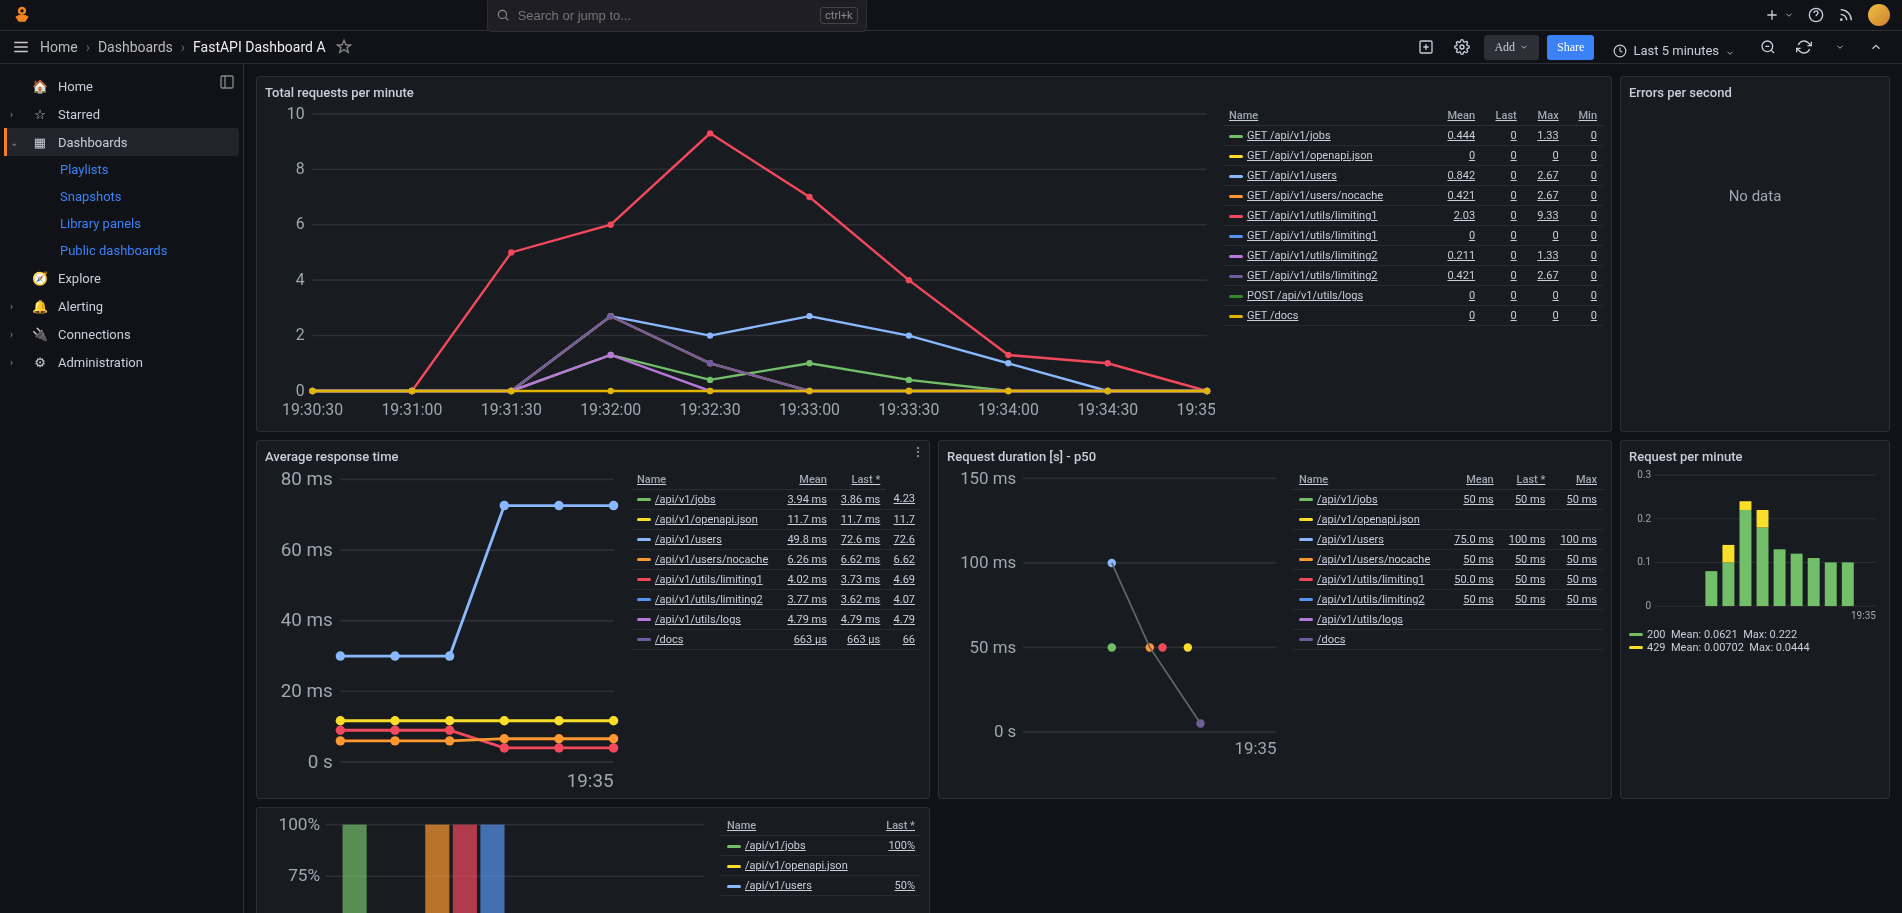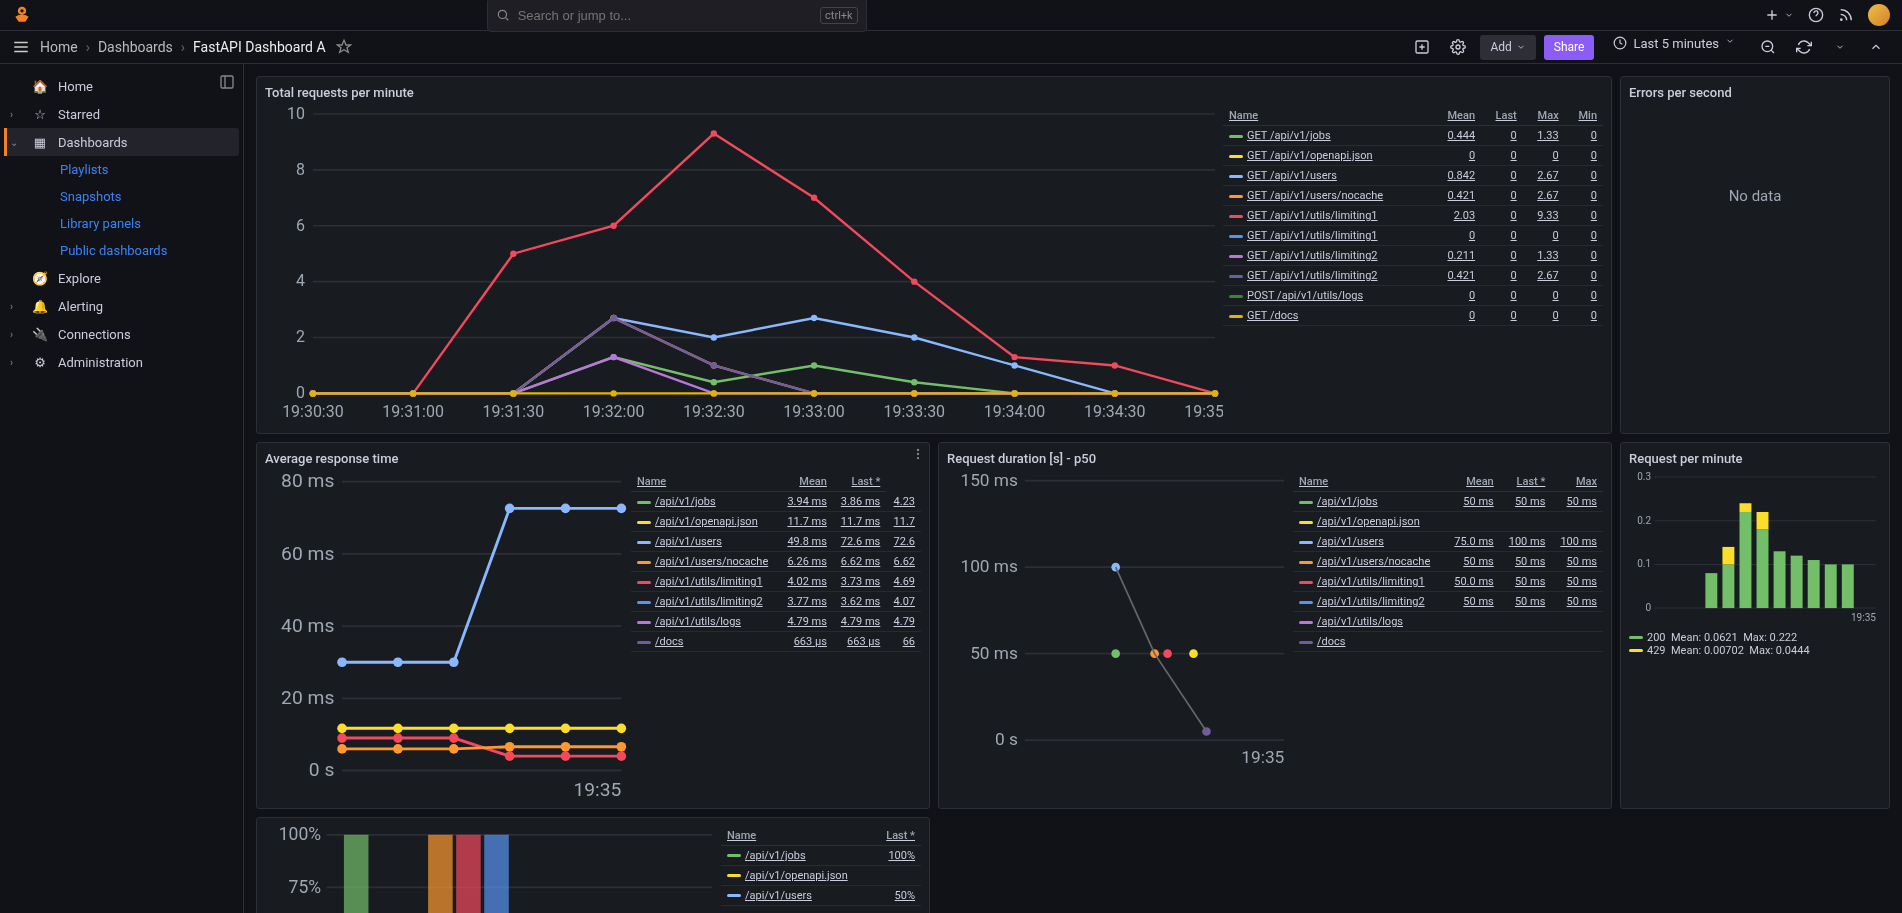--- a/index.html
+++ b/index.html
@@ -14,40 +14,40 @@
 .avatar { width: 22px; height: 22px; border-radius: 50%; background: linear-gradient(135deg, #f0c040, #d08030); }
 
 .secondbar { height: 34px; background: #111217; border-top: 1px solid #2e2e36; border-bottom: 1px solid #2e2e36; display: flex; align-items: center; padding: 0 12px; gap: 10px; }
 .hamburger { cursor: pointer; }
 .breadcrumb { display: flex; align-items: center; gap: 8px; font-size: 14px; }
 .breadcrumb .sep { color: #666; }
 .breadcrumb .item { color: #bbb; cursor: pointer; }
 .breadcrumb .current { color: #eee; }
 .star-icon { color: #888; cursor: pointer; }
 .secondbar-right { margin-left: auto; display: flex; align-items: center; gap: 8px; }
-.btn { height: 25px; padding: 0 10px; background: #2e2e36; border-radius: 3px; display: flex; align-items: center; gap: 4px; font-size: 12px; cursor: pointer; }
-.btn-primary { background: #8b5cf6; color: #fff; }
+.btn { height: 25px; padding: 0 10px; background: #2e2e36; border-radius: 3px; display: flex; align-items: center; gap: 4px; font-size: 12px; cursor: pointer; font-family: Liberation Serif, serif; }
+.btn-primary { background: #3b82f6; color: #fff; }
 .icon-btn { width: 28px; height: 24px; display: flex; align-items: center; justify-content: center; cursor: pointer; color: #ccccdc; }
-.timepicker { height: 24px; padding: 0 10px; background: transparent; border: 1px solid transparent; border-radius: 3px; display: flex; align-items: flex-start; gap: 6px; cursor: pointer; }
+.timepicker { height: 24px; padding: 0 10px; background: transparent; border: 1px solid transparent; border-radius: 3px; display: flex; align-items: flex-end; gap: 6px; cursor: pointer; }
 
 .layout { display: flex; height: calc(100vh - 64px); }
 .sidebar { width: 244px; background: #111217; border-right: 1px solid #2e2e36; padding: 8px 4px; position: relative; }
 .dock-icon { position: absolute; right: 8px; top: 10px; color: #888; cursor: pointer; }
 .nav-item { display: flex; align-items: center; gap: 10px; padding: 6px 10px 6px 28px; border-radius: 3px; cursor: pointer; position: relative; color: #ccccdc; }
 .nav-item.active { background: #22232b; }
 .nav-item.active::before { content: ''; position: absolute; left: 0; top: 0; bottom: 0; width: 3px; background: #f58220; }
 .nav-item .chev { position: absolute; left: 6px; font-size: 10px; color: #888; }
 .nav-sub { padding-left: 56px; font-size: 13px; color: #3b82f6; }
 .nav-icon { width: 16px; height: 16px; display: inline-flex; align-items: center; justify-content: center; }
 
 .main { flex: 1; padding: 12px; overflow: auto; background: #111217; }
 .grid { display: grid; grid-template-columns: 1fr 1fr 270px; gap: 8px; }
 .panel { background: #181b1f; border: 1px solid #2e2e36; border-radius: 3px; padding: 8px; }
 .panel-title { font-size: 13px; font-weight: 500; color: #ccccdc; margin-bottom: 6px; }
-.panel-body { display: flex; }
+.panel-body { display: flex; gap: 8px; }
 .chart-area { flex: 1; position: relative; }
 .legend-table { flex: 0 0 auto; font-size: 11px; text-decoration: underline; }
 .legend-table table { border-collapse: collapse; width: 100%; }
 .legend-table th { text-align: right; padding: 3px 6px; font-weight: 500; color: #9fa7b3; border-bottom: 1px solid #2e2e36; }
 .legend-table th.name { text-align: left; }
 .legend-table td { text-align: right; padding: 3px 6px; border-bottom: 1px solid #272a30; white-space: nowrap; }
 .legend-table td.name { text-align: left; }
 .swatch { display: inline-block; width: 14px; height: 3px; border-radius: 2px; margin-right: 4px; vertical-align: middle; }
 .nodata { display: flex; align-items: center; justify-content: center; height: 180px; color: #9fa7b3; font-size: 15px; }
 .axis-label { font-size: 10px; fill: #9fa7b3; }

